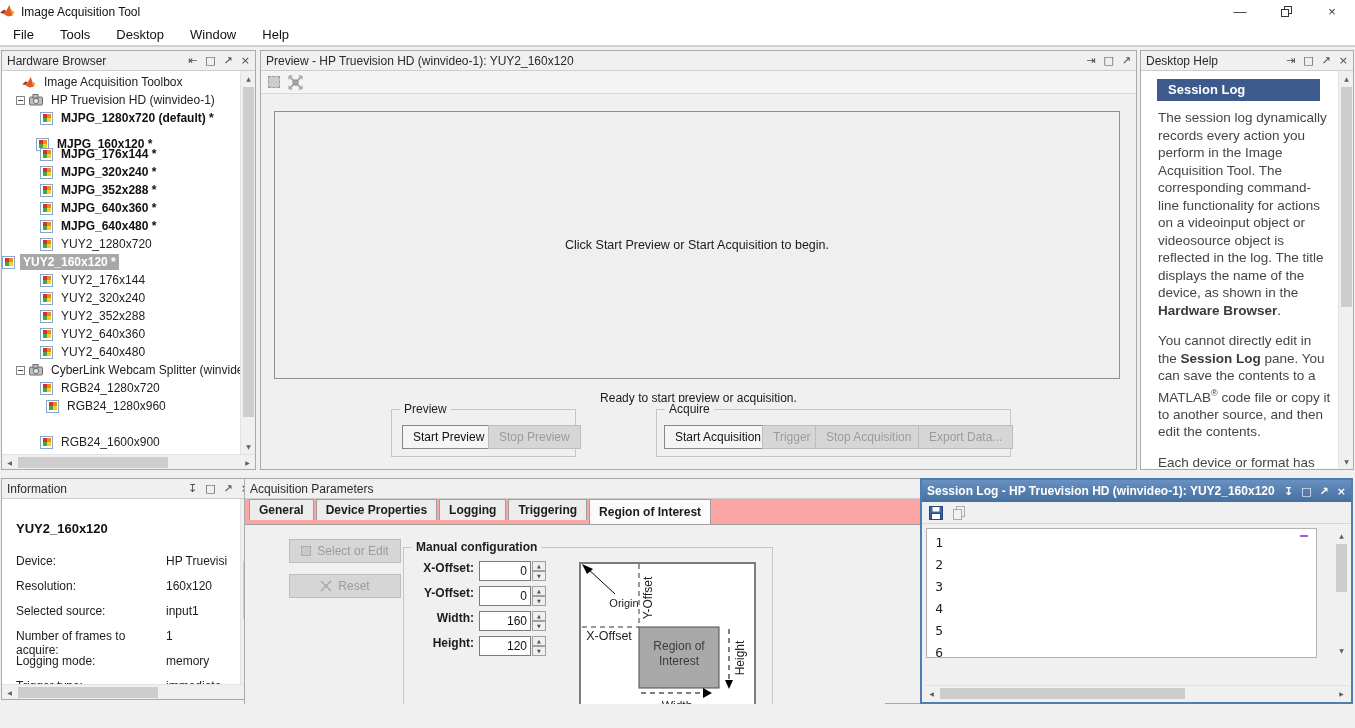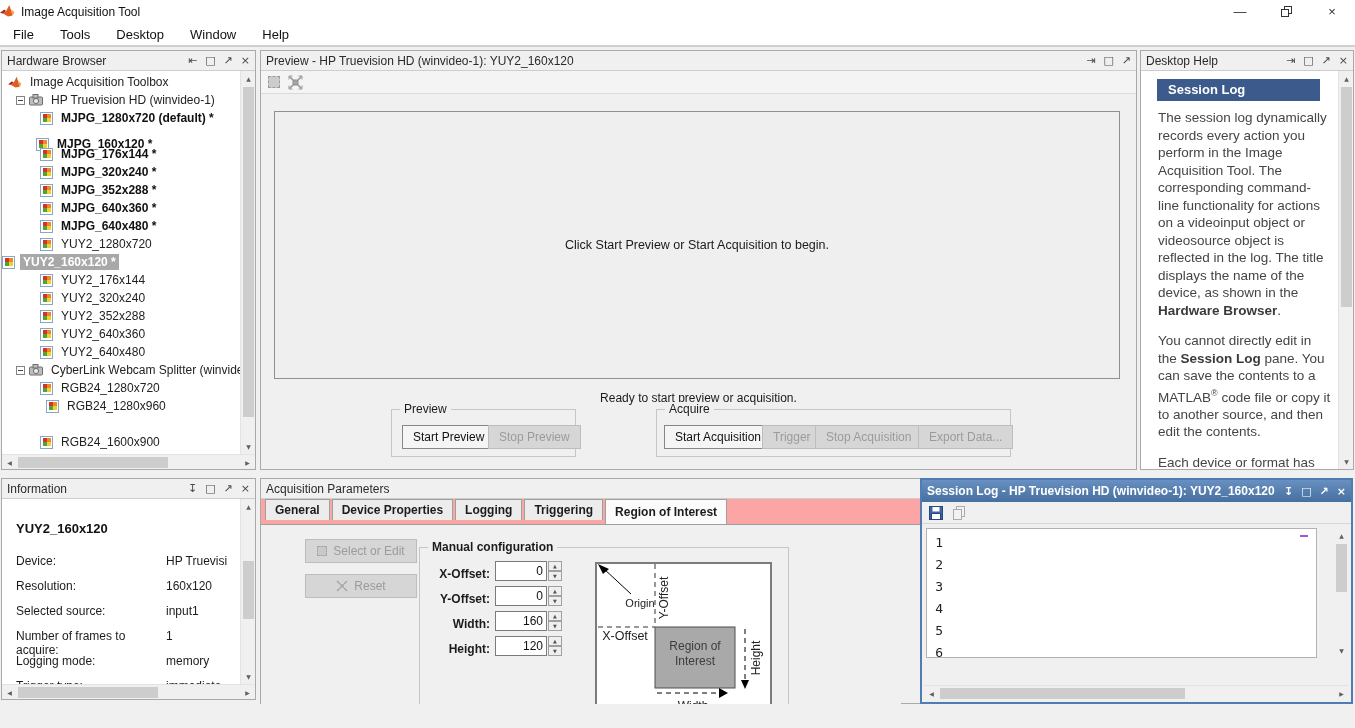--- a/index.html
+++ b/index.html
@@ -52,21 +52,21 @@
 .grp-lbl{position:absolute;top:-8px;left:8px;background:#f0f0f0;padding:0 4px;font-size:12px;color:#1c1c1c}
 .btn{display:inline-flex;align-items:center;justify-content:center;font-size:12px;border:1px solid #878787;background:#f5f5f5;color:#111;height:24px;padding:0 10px;white-space:nowrap}
 .btn.dis{background:#d6d6d6;color:#9b9b9b;border-color:#bdbdbd}
 
 .tabbar{position:absolute;left:0;top:20;right:0;height:26px;display:flex;padding-left:4px;border-bottom:1px solid #9f9f9f;background:#fca5a5}
 .tab{height:21px;display:flex;align-items:center;padding:0 9px;font-size:12px;font-weight:600;color:#1c1c1c;border:1px solid #9f9f9f;border-bottom:none;background:#ececec;margin-right:2px}
 .tab.on{height:25px;background:#fbfbfb;position:relative;z-index:2;margin-bottom:-1px}
 .acq-body{position:absolute;left:0;top:46px;width:640px;height:179px;overflow:hidden;background:#f0f0f0}
 .roibtn{position:absolute;left:44px;width:112px;height:24px}
 .roibtn .bic{margin-right:6px;display:flex}
-.spinrow{position:absolute;display:flex;align-items:flex-end;height:20px}
+.spinrow{position:absolute;display:flex;align-items:flex-start;height:20px}
 .spinrow .sl{width:62px;text-align:right;font-size:12px;font-weight:600;color:#1c1c1c;margin-right:5px}
 .spinval{width:52px;height:20px;border:1px solid #7a7a7a;text-align:right;padding:0 3px;font-size:12px;font-family:"Liberation Sans",sans-serif;background:#fff;color:#111}
 .spinbtns{width:14px;height:20px;display:flex;flex-direction:column;margin-left:1px}
 .spb{flex:1;border:1px solid #a0a0a0;background:#efefef;display:flex;align-items:center;justify-content:center;font-size:5px;color:#555;font-family:"DejaVu Sans",sans-serif}
 .fieldset{position:absolute;border:1px solid #c6c6c6}
 
 .sltoolbar{position:absolute;left:0;top:22px;right:0;height:22px;background:#f0f0f0;border-bottom:1px solid #d6d6d6;display:flex;align-items:center;padding-left:7px;gap:9px}
 .sl-edit{position:absolute;left:4px;top:48px;width:391px;height:130px;background:#fff;border:1px solid #b2b2b2;display:flex;overflow:hidden}
 .gutter{width:18px;padding:3px 2px 0 0;text-align:right;font-family:"DejaVu Sans Mono",monospace;font-size:13px;line-height:22px;color:#222}
 .ptick{position:absolute;width:8px;height:2px;background:#a05ad5;right:8px;top:6px}
@@ -110,21 +110,21 @@
 
 <div class="panel" style="left:1px;top:50px;width:255px;height:420px">
   <div class="phdr">
     <span class="phdr-title">Hardware Browser</span>
     <span class="pi">⇤</span>
     <span class="pi">□</span>
     <span class="pi">↗</span>
     <span class="pi">×</span>
   </div>
   <div class="tree">
-    <div class="trow" style="top:2px;padding-left:6px">
+    <div class="trow" style="top:2px;padding-left:20px">
       <span style="margin-right:5px;display:flex">
           <svg width="14" height="12" viewBox="0 0 16 14">
             <path d="M0 9.5 L4.5 6 L6.5 7.5 L3.5 10.5 Z" fill="#a32c1f"></path>
             <path d="M6.5 7.5 L10 1 L13.5 12.5 L8.5 13.5 L3.5 10.5 Z" fill="#e05a22"></path>
             <path d="M10 1 L11.5 5.5 L15.5 9 L13.5 12.5 Z" fill="#f2a33c"></path>
           </svg>
         </span>
       <span class="lbl">Image Acquisition Toolbox</span>
     </div>
     <div class="trow" style="top:20px;padding-left:14px">
@@ -344,21 +344,21 @@
   </div>
   <div class="grp" style="left:395px;top:358px;width:355px;height:48px">
     <span class="grp-lbl">Acquire</span>
     <button class="btn" style="position:absolute;left:7px;top:15px">Start Acquisition</button>
     <button class="btn dis" style="position:absolute;left:105px;top:15px">Trigger</button>
     <button class="btn dis" style="position:absolute;left:158px;top:15px">Stop Acquisition</button>
     <button class="btn dis" style="position:absolute;left:261px;top:15px">Export Data...</button>
   </div>
 </div>
 
-<div class="panel" style="left:260px;top:478px;width:768px;height:226px">
+<div class="panel" style="left:244px;top:478px;width:768px;height:226px">
   <div class="phdr">
     <span class="phdr-title">Acquisition Parameters</span>
     <span class="pi">↧</span>
     <span class="pi">□</span>
     <span class="pi">↗</span>
     <span class="pi">×</span>
   </div>
   <div class="tabbar">
     <span class="tab">General</span>
     <span class="tab">Device Properties</span>

